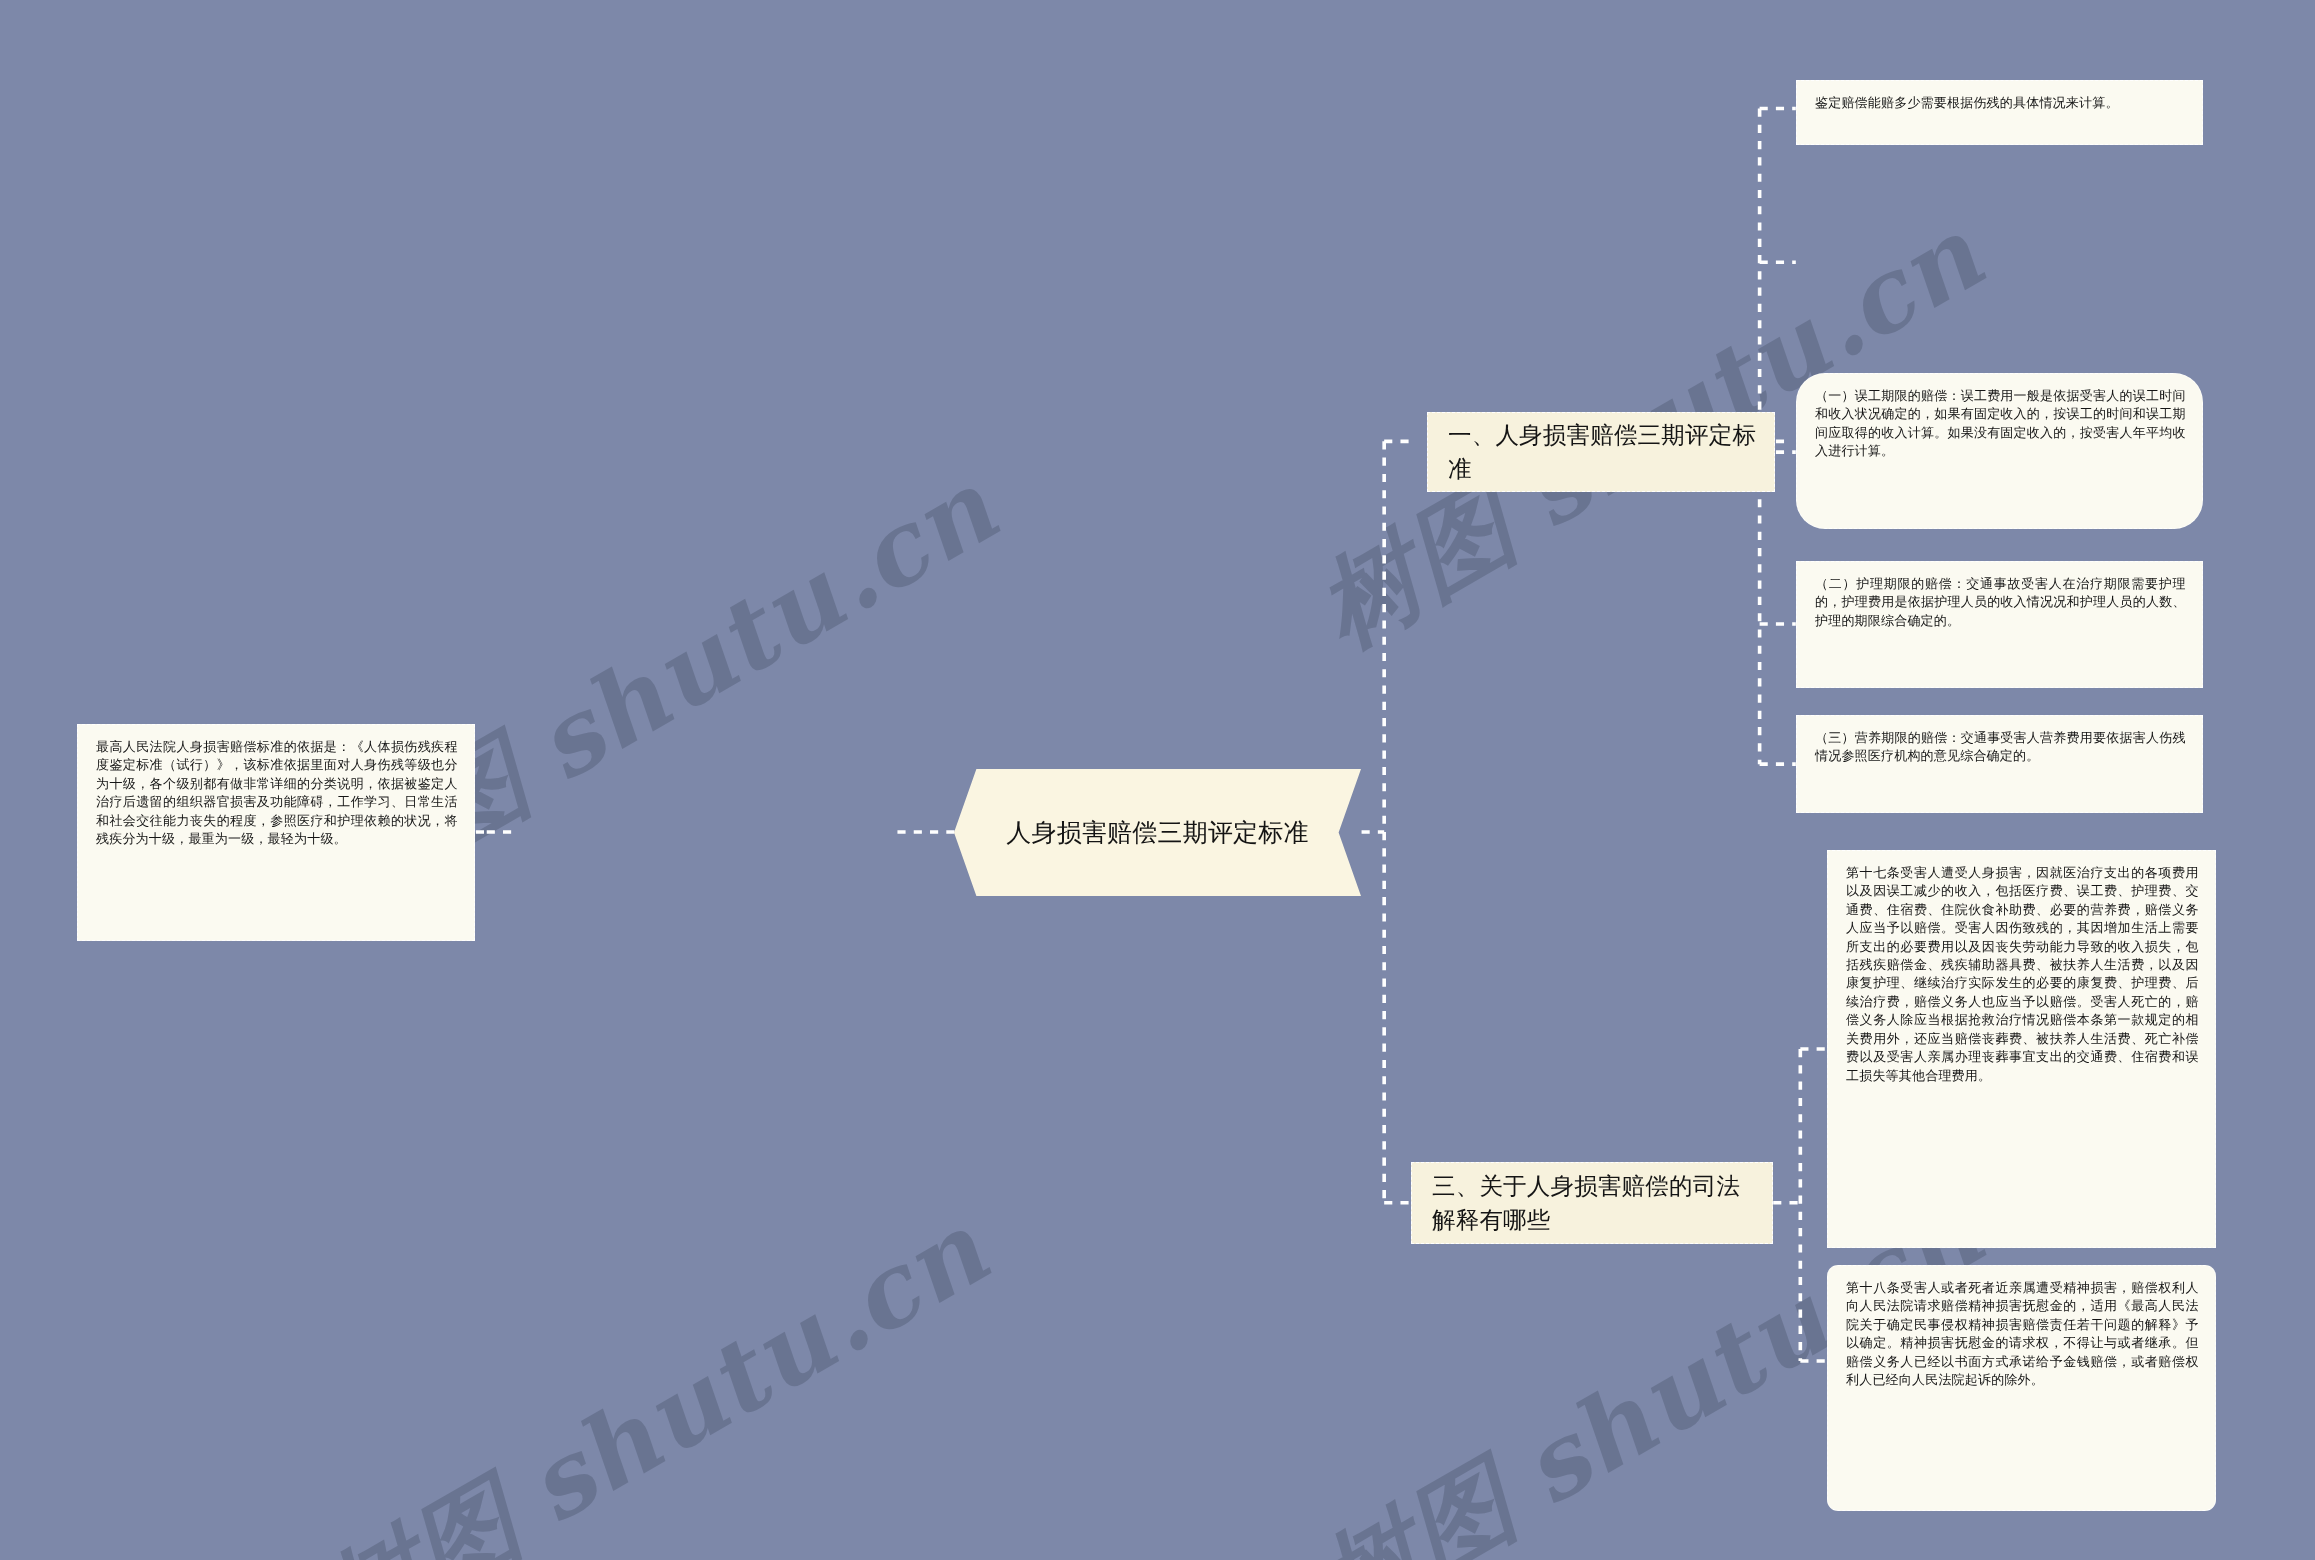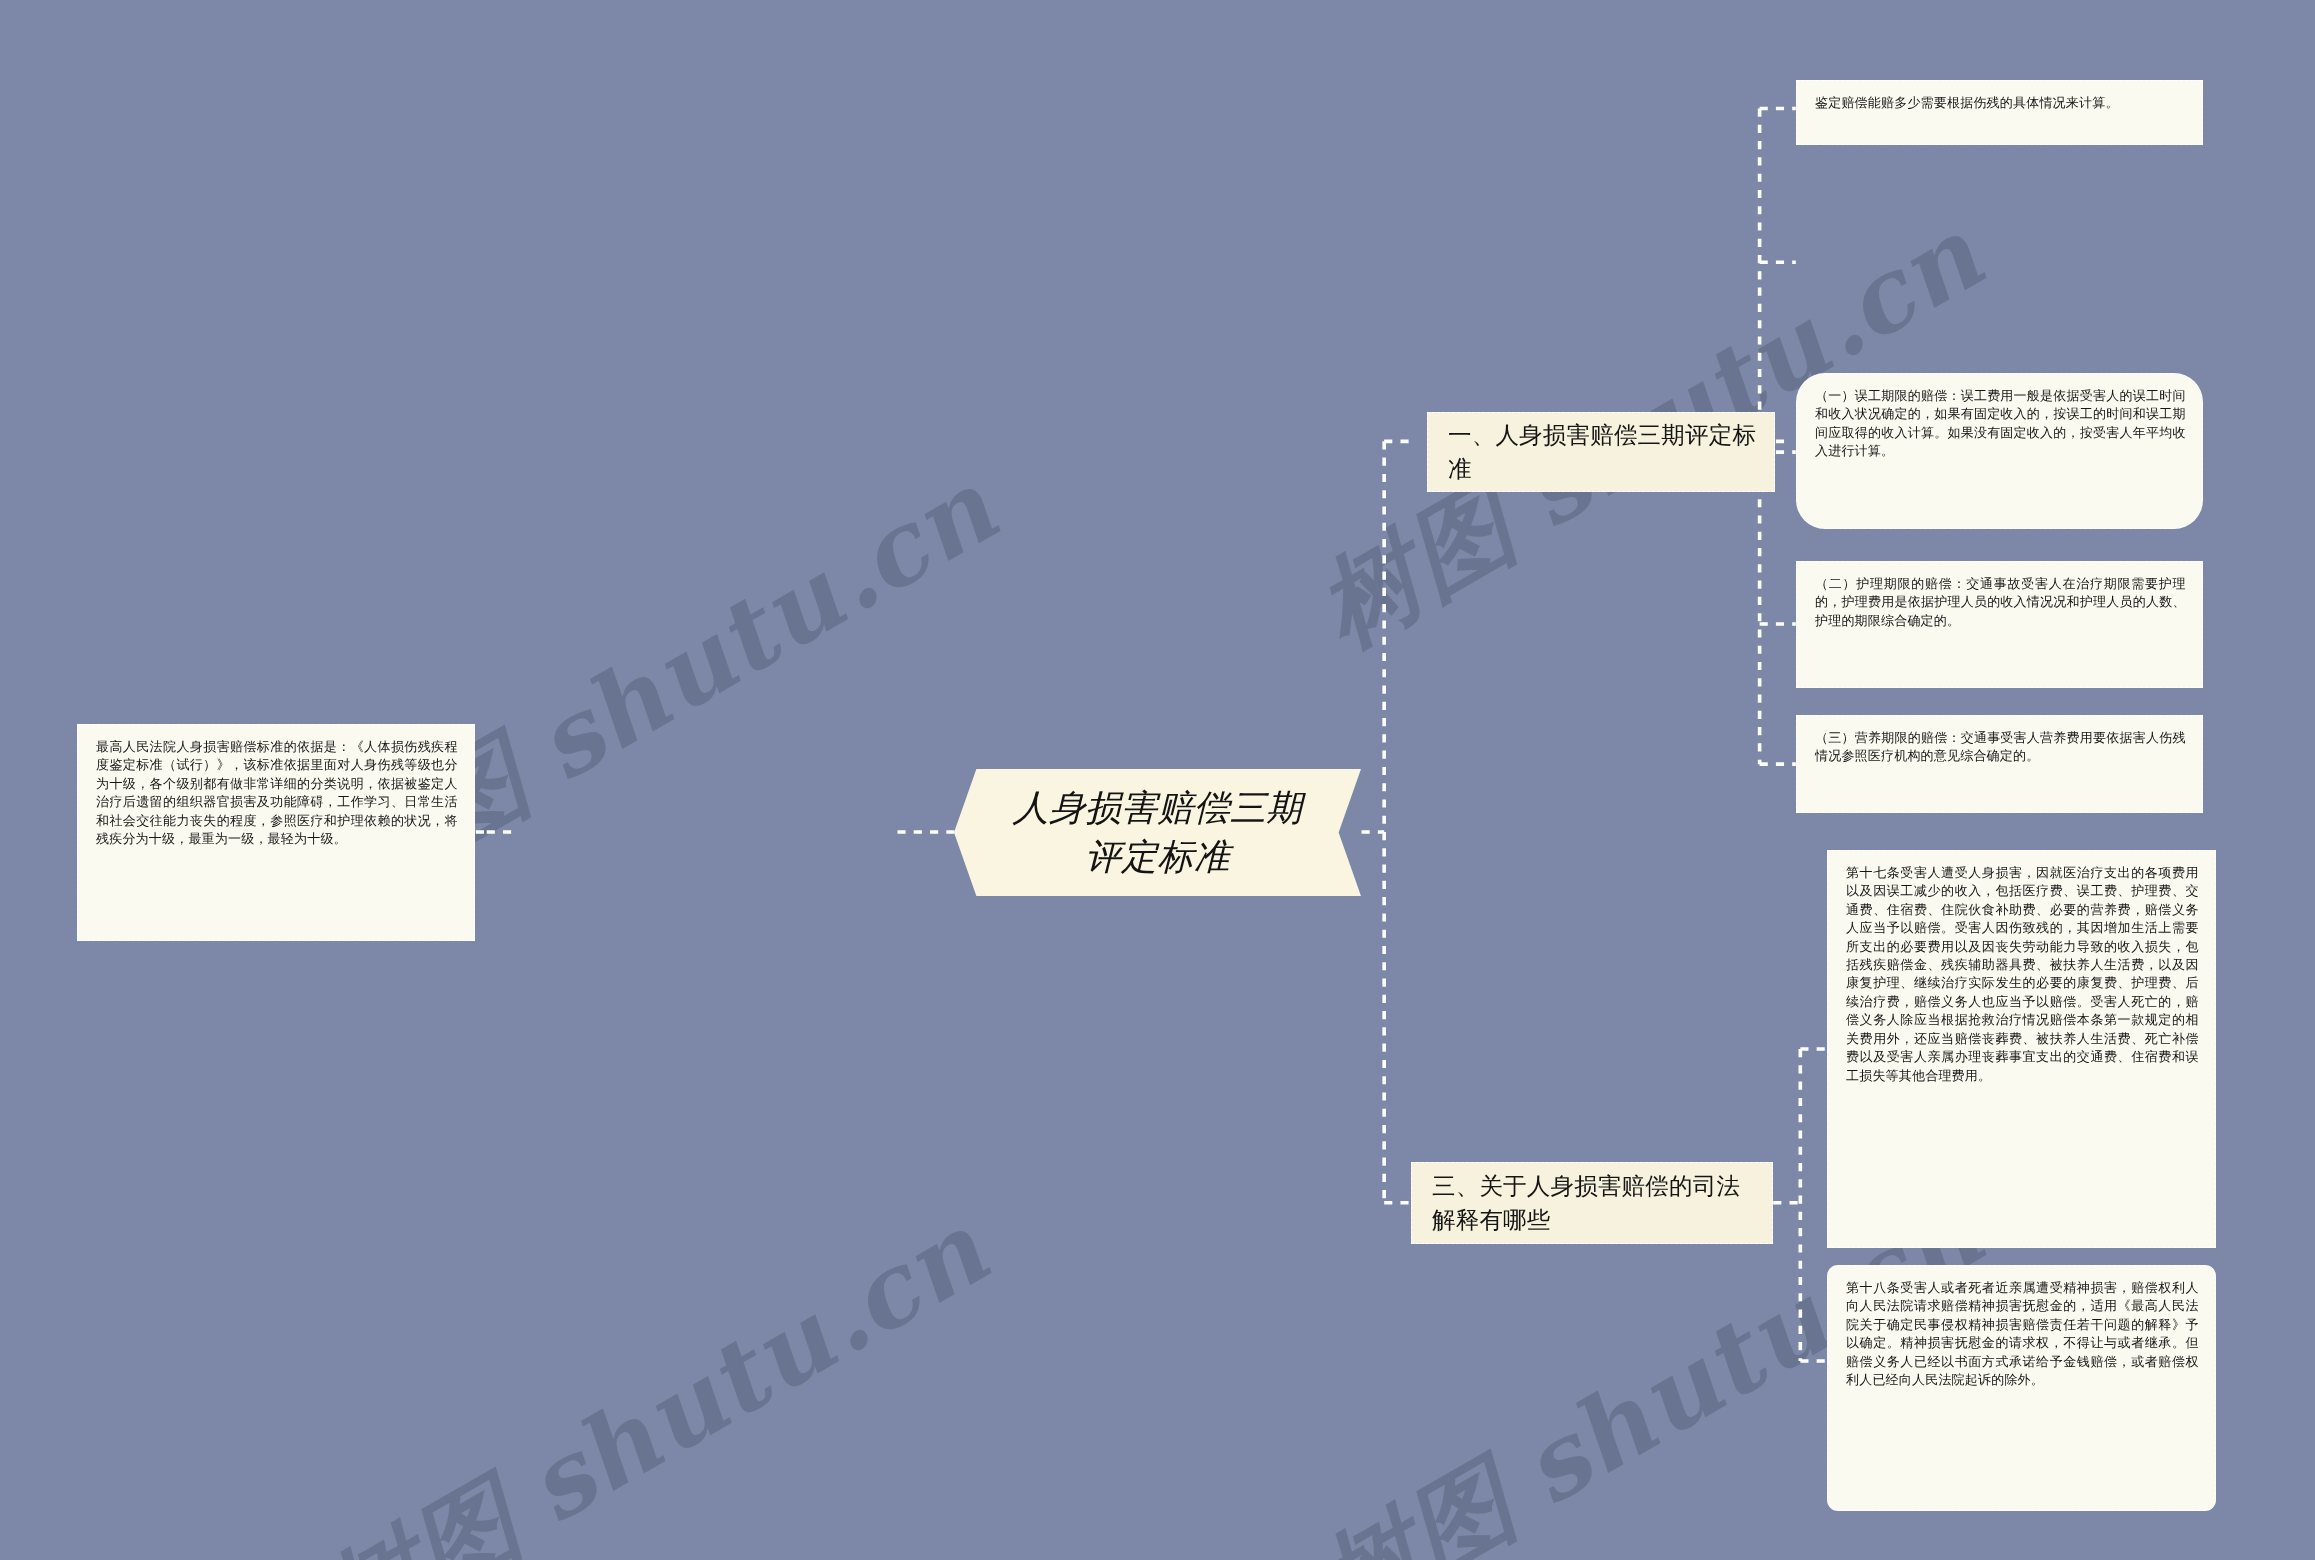--- a/index.html
+++ b/index.html
@@ -90,25 +90,24 @@
     height: 100%;
     background: #faf5e1;
     clip-path: polygon(0% 50%, 5.5% 0%, 100% 0%, 100% 0%, 94.5% 50%, 100% 100%, 100% 100%, 5.5% 100%);
     display: flex;
     align-items: center;
     justify-content: center;
     box-sizing: border-box;
     padding: 3.6px 42px 3.6px 42px;
   }
   .root .txt {
-    font-size: 36px;
+    font-size: 25px;
     text-align: center;
     line-height: 1.35;
     color: #141414;
-    font-style: italic;
   }
 </style>
 </head>
 <body>
 
 <div id="canvas">
 
   <div class="wm wm-1">树图 shutu.cn</div>
   <div class="wm wm-2">树图 shutu.cn</div>
   <div class="wm wm-3">树图 shutu.cn</div>

